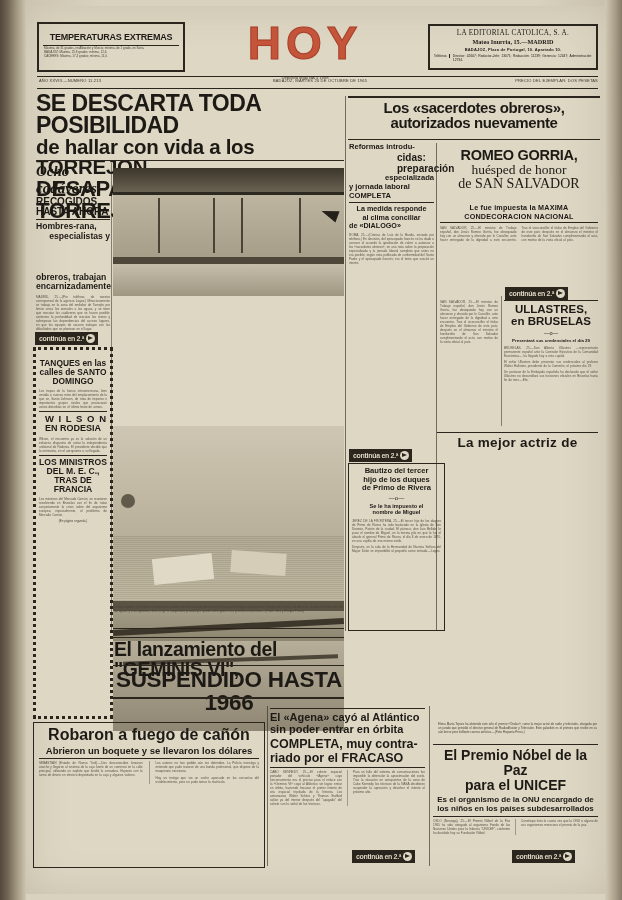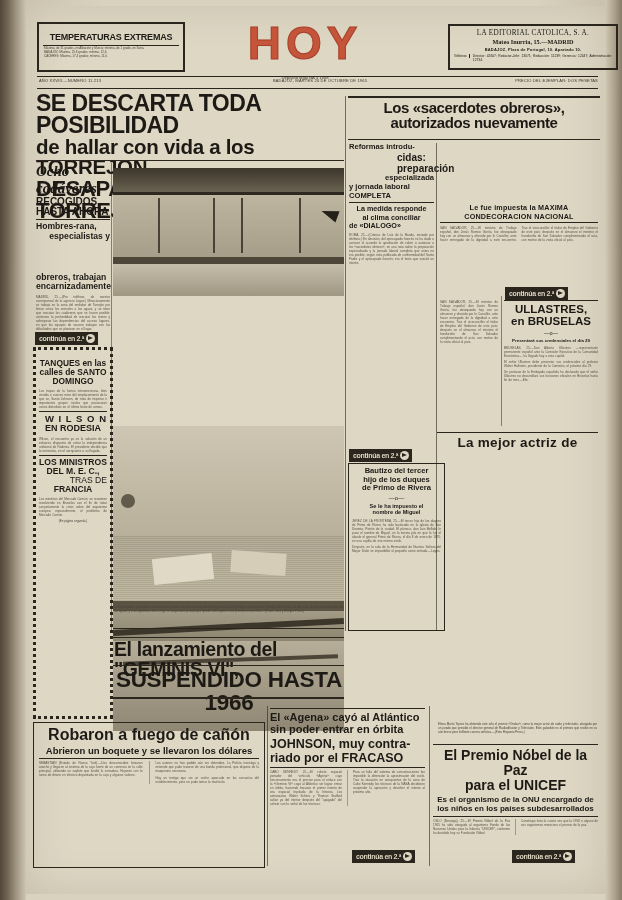--- a/index.html
+++ b/index.html
@@ -128,21 +128,21 @@
     <div class="tiny just blur" style="padding:0 1px;">
       <span>CACERES: Máxima, 17,4 grados; mínima, 11,0.</span>
     </div>
   </div>
 
   <div class="blk ctr" style="left:200px;top:20px;width:210px;">
     <div class="mast-title">HOY</div>
     <div style="font-size:4.2px;margin-top:9px;color:#3b342b;">Depósito legal BA 3 1958</div>
   </div>
 
-  <div class="blk mast-box mast-r ctr" style="left:448px;top:24px;width:170px;height:46px;padding:3px 4px;">
+  <div class="blk mast-box mast-r ctr" style="left:428px;top:24px;width:170px;height:46px;padding:3px 4px;">
     <div class="t1 serif">LA EDITORIAL CATOLICA, S. A.</div>
     <div class="t2 serif" style="margin-top:1px;">Mateo Inurria, 15.—MADRID</div>
     <div class="t3" style="margin-top:2px;">BADAJOZ, Plaza de Portugal, 10. Apartado 10.</div>
     <div style="display:flex;gap:3px;align-items:flex-start;margin-top:2px;">
       <span style="font-size:3px;border-right:1px solid #2a251d;padding-right:2px;white-space:nowrap;">Teléfonos</span>
       <span class="t4 just blur" style="flex:1;">Director: 42607; Redactor-Jefe: 13071; Redacción: 11239; Gerencia: 12447; Administración: 12734.</span>
     </div>
   </div>
 
   <div class="rule" style="left:37px;top:76px;width:561px;height:1px;"></div>
@@ -219,21 +219,21 @@
     <div>
       <div style="font-size:9.5px;font-weight:bold;line-height:1.08;text-align:right;letter-spacing:1px;">W I L S O N</div>
       <div style="font-size:9px;font-weight:bold;line-height:1.06;text-align:center;">EN RODESIA</div>
       <div class="copy blur" style="margin-top:3px;">Wilson, el encuentro ya es la solución de un esfuerzo dispuesto de evitar la independencia unilateral de Rodesia. El presidente decidió que la entrevista, en el aeropuerto a su llegada.</div>
     </div>
     <hr class="thin">
 
     <div>
       <div style="font-size:8.6px;font-weight:bold;line-height:1.06;text-align:center;">LOS MINISTROS</div>
       <div style="font-size:8.6px;font-weight:bold;line-height:1.06;text-align:center;">DEL M. E. C.,</div>
-      <div style="font-size:8.6px;font-weight:normal;line-height:1.06;text-align:right;">TRAS DE</div>
+      <div style="font-size:8.6px;font-weight:bold;line-height:1.06;text-align:center;">TRAS DE</div>
       <div style="font-size:8.6px;font-weight:bold;line-height:1.06;text-align:center;">FRANCIA</div>
       <div class="copy blur" style="margin-top:3px;">Los ministros del Mercado Común, se reunieron resolviendo en Bruselas con el fin de tratar conjuntamente la crisis sobre del organismo europeo, especialmente, el problema de Mercado Común.</div>
       <div class="tiny ctr blur" style="margin-top:3px;font-style:italic;">(En página segunda.)</div>
     </div>
   </div>
 
   <div class="rule" style="left:348px;top:96px;width:252px;height:2px;"></div>
   <div class="blk ctr" style="left:348px;top:100px;width:252px;">
     <div style="font-size:15px;font-weight:bold;line-height:1.03;letter-spacing:-.4px;">Los «sacerdotes obreros»,</div>
     <div style="font-size:15px;font-weight:bold;line-height:1.03;letter-spacing:-.4px;">autorizados nuevamente</div>
@@ -264,20 +264,25 @@
     <div class="ctr" style="font-size:7.6px;font-weight:bold;line-height:1.12;">Bautizo del tercer</div>
     <div class="ctr" style="font-size:7.6px;font-weight:bold;line-height:1.12;">hijo de los duques</div>
     <div class="ctr" style="font-size:7.6px;font-weight:bold;line-height:1.12;">de Primo de Rivera</div>
     <div class="ctr" style="font-size:6px;margin:2px 0;">—o—</div>
     <div class="ctr" style="font-size:5.6px;font-weight:bold;line-height:1.2;">Se le ha impuesto el</div>
     <div class="ctr" style="font-size:5.6px;font-weight:bold;line-height:1.2;">nombre de Miguel</div>
     <div class="copy blur" style="margin-top:3px;">JEREZ DE LA FRONTERA, 25.—El tercer hijo de los duques de Primo de Rivera ha sido bautizado en la iglesia de San Dionisio, Patrón de la ciudad. El párroco, don Luis Bellido, le puso el nombre de Miguel, en la misma pila en que lo fue el abuelo el general Primo de Rivera, el día 8 de enero de 1870, en una capilla de ese mismo estilo.</div>
     <div class="copy blur" style="margin-top:2px;">Después, en la sala de la Hermandad de Nuestra Señora del Mayor Dolor se imposibilitó al pequeño como entrada.—Logos.</div>
   </div>
 
+  <div class="blk ctr" style="left:440px;top:148px;width:158px;">
+    <div style="font-size:14.5px;font-weight:bold;line-height:1.04;letter-spacing:-.3px;">ROMEO GORRIA,</div>
+    <div class="serif" style="font-size:13.5px;line-height:1.06;">huésped de honor</div>
+    <div class="serif" style="font-size:14px;line-height:1.06;">de SAN SALVADOR</div>
+  </div>
   <div class="blk ctr" style="left:440px;top:203px;width:158px;">
     <div style="font-size:7.2px;font-weight:bold;letter-spacing:.2px;">Le fue impuesta la MAXIMA</div>
     <div style="font-size:7.2px;font-weight:bold;letter-spacing:.2px;">CONDECORACION NACIONAL</div>
   </div>
   <div class="rule" style="left:440px;top:222px;width:158px;height:1px;"></div>
   <div class="blk copy blur" style="left:440px;top:226px;width:158px;column-count:2;column-gap:5px;">SAN SALVADOR, 25.—El ministro de Trabajo español, don Jesús Romeo Gorría, fue obsequiado hoy con un almuerzo y ofrecido por le Canciller, ante hacer entregado de la dignidad a este encuentro. Tras el vicecanciller el titular de Empleo del Gobierno de este país; después en el almuerzo el ministro el hondureño de San Salvador cumplimentando el acto, con motivo de la visita oficial al país.</div>
   <div class="blk" style="left:505px;top:282px;">
     <span class="cont">
       <span>continúa en 2.ª</span>
       <span class="arrow"></span>
@@ -325,21 +330,21 @@
         <div class="copy blur">Los autores no han podido aún ser detenidos. La Policía investiga y entiende que pudo tratarse de una banda profesional, que dispone de la maquinaria necesaria.</div>
         <div class="copy blur" style="margin-top:3px;">Hay un testigo que vio un coche aparcado en las cercanías del establecimiento, pero no pudo tomar la matrícula.</div>
       </div>
     </div>
   </div>
 
   <div class="blk" style="left:270px;top:708px;width:155px;">
     <div class="rule" style="position:relative;left:0;top:0;width:155px;height:1px;margin-bottom:3px;"></div>
     <div style="font-size:11px;font-weight:bold;line-height:1.08;">El «Agena» cayó al Atlántico</div>
     <div style="font-size:11px;font-weight:bold;line-height:1.08;">sin poder entrar en órbita</div>
-    <div style="font-size:12.5px;font-weight:bold;line-height:1.1;margin-top:2px;">JOHNSON, muy contra-</div>
+    <div style="font-size:12.5px;font-weight:bold;line-height:1.1;margin-top:2px;">COMPLETA, muy contra-</div>
     <div style="font-size:12.5px;font-weight:bold;line-height:1.1;">riado por el FRACASO</div>
     <hr class="thin">
     <div style="display:flex;gap:5px;">
       <div class="copy blur" style="flex:1;">CABO KENNEDY, 25.—El cohete espacial portador del vehículo «Agena» cuyo funcionamiento era el preciso para el enlace con la «Geminis VI» cayó al Atlántico sin lograr entrar en órbita, haciendo fracasar el primer intento de cita espacial tripulada de la historia. Los astronautas Walter Schirra y Thomas Stafford salían ya del interior después del "apagado" del cohete con la señal de los técnicos.</div>
       <div style="width:1px;background:#2a251d;opacity:.35;"></div>
       <div class="copy blur" style="flex:1;">Para un fallo del sistema de comunicaciones fue imposible la detención la aproximación del vuelo. Tras la situación en aeropuertos de la zona de Cabo Kennedy los técnicos de la NASA decidieron suspender la operación y devolver el intento al próximo año.</div>
     </div>
   </div>
   <div class="blk" style="left:352px;top:845px;">
     <span class="cont">

